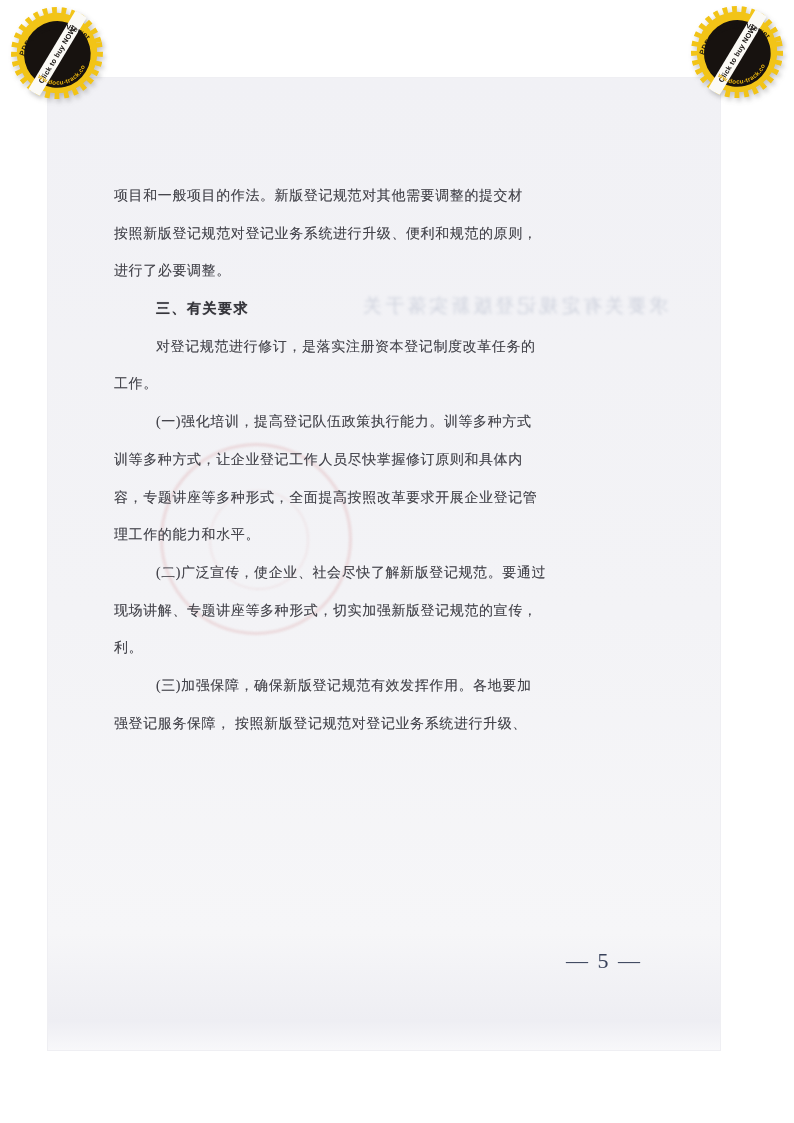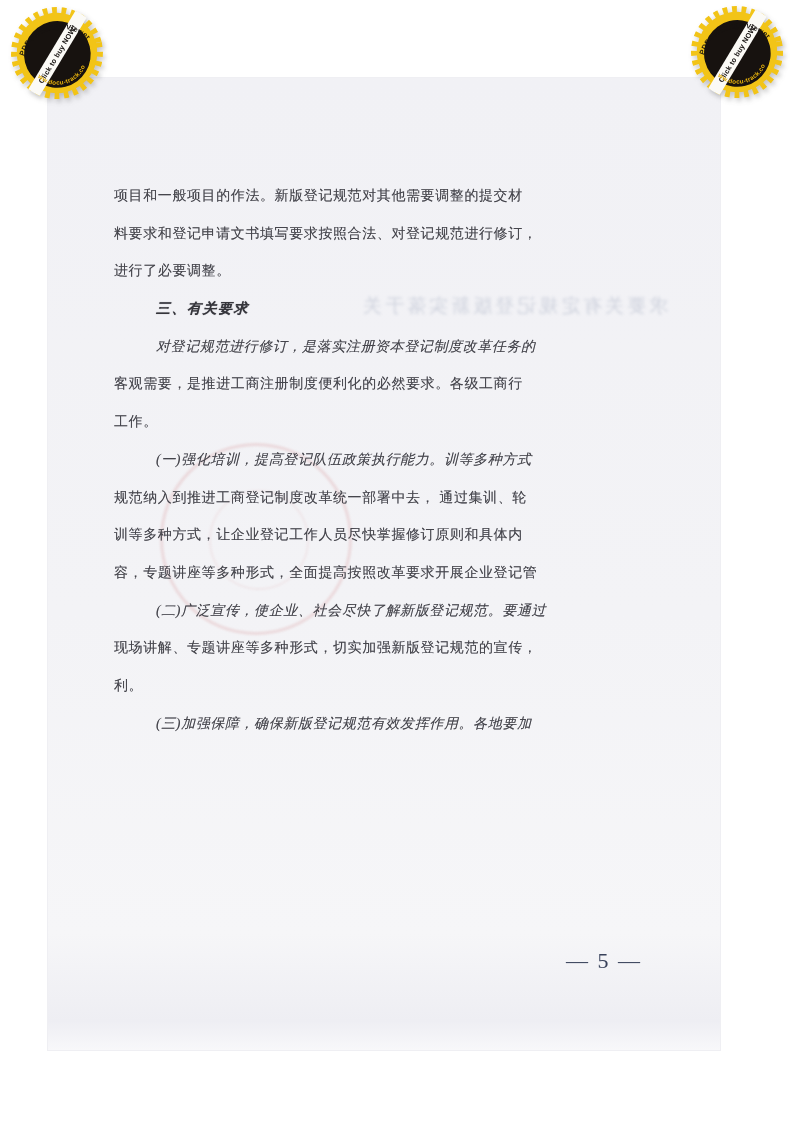--- a/index.html
+++ b/index.html
@@ -28,21 +28,21 @@
     color: #45454c;
     font-size: 14px;
     letter-spacing: 0.6px;
   }
   .line {
     height: 37.7px;
     line-height: 37.7px;
     white-space: nowrap;
     text-shadow: 0 0 0.6px rgba(70,70,80,0.45);
   }
-  .line.indent { padding-left: 42px; font-style: italic; }
+  .line.indent { padding-left: 42px; }
   .line.bold {
     font-weight: bold;
     color: #35353b;
     letter-spacing: 1.5px;
     text-shadow: 0 0 0.8px rgba(45,45,55,0.6);
   }
 
   
   .ghost {
     position: absolute;
@@ -133,52 +133,52 @@
 <div class="seal">
   <div class="seal-inner"></div>
 </div>
 
 <div class="ghost">求要关有定规记登版新实落于关</div>
 
 <div class="text-block">
 
     <div class="line">项目和一般项目的作法。新版登记规范对其他需要调整的提交材</div>
 
-    <div class="line">料要求和登记申请文书填写要求按照合法、对登记规范进行修订，</div>
+    <div class="line">按照新版登记规范对登记业务系统进行升级、便利和规范的原则，</div>
 
     <div class="line">进行了必要调整。</div>
 
     <div class="line indent bold">三、有关要求</div>
 
     <div class="line indent">对登记规范进行修订，是落实注册资本登记制度改革任务的</div>
 
-    <div class="line">客观需要，是推进工商注册制度便利化的必然要求。各级工商行</div>
 
 
     <div class="line">工作。</div>
 
     <div class="line indent">(一)强化培训，提高登记队伍政策执行能力。训等多种方式</div>
 
-    <div class="line">规范纳入到推进工商登记制度改革统一部署中去， 通过集训、轮</div>
 
     <div class="line">训等多种方式，让企业登记工作人员尽快掌握修订原则和具体内</div>
 
     <div class="line">容，专题讲座等多种形式，全面提高按照改革要求开展企业登记管</div>
 
+    <div class="line">理工作的能力和水平。</div>
 
     <div class="line indent">(二)广泛宣传，使企业、社会尽快了解新版登记规范。要通过</div>
 
     <div class="line">现场讲解、专题讲座等多种形式，切实加强新版登记规范的宣传，</div>
 
 
 
     <div class="line">利。</div>
 
     <div class="line indent">(三)加强保障，确保新版登记规范有效发挥作用。各地要加</div>
 
+    <div class="line">强登记服务保障， 按照新版登记规范对登记业务系统进行升级、</div>
   </div>
 
 <div class="page-number">— 5 —</div>
 
 <div class="badge badge-left">
   <svg viewBox="0 0 100 100">
     <g clip-path="url(#badge-clip)">
       <circle cx="50" cy="50" r="43" fill="none" stroke-width="9" stroke-dasharray="4.8 4.65" stroke="#F2C417"></circle>
       <circle cx="50" cy="50" r="41" fill="#F2C417"></circle>
       <circle cx="50" cy="51.5" r="34" fill="#17120F"></circle>

